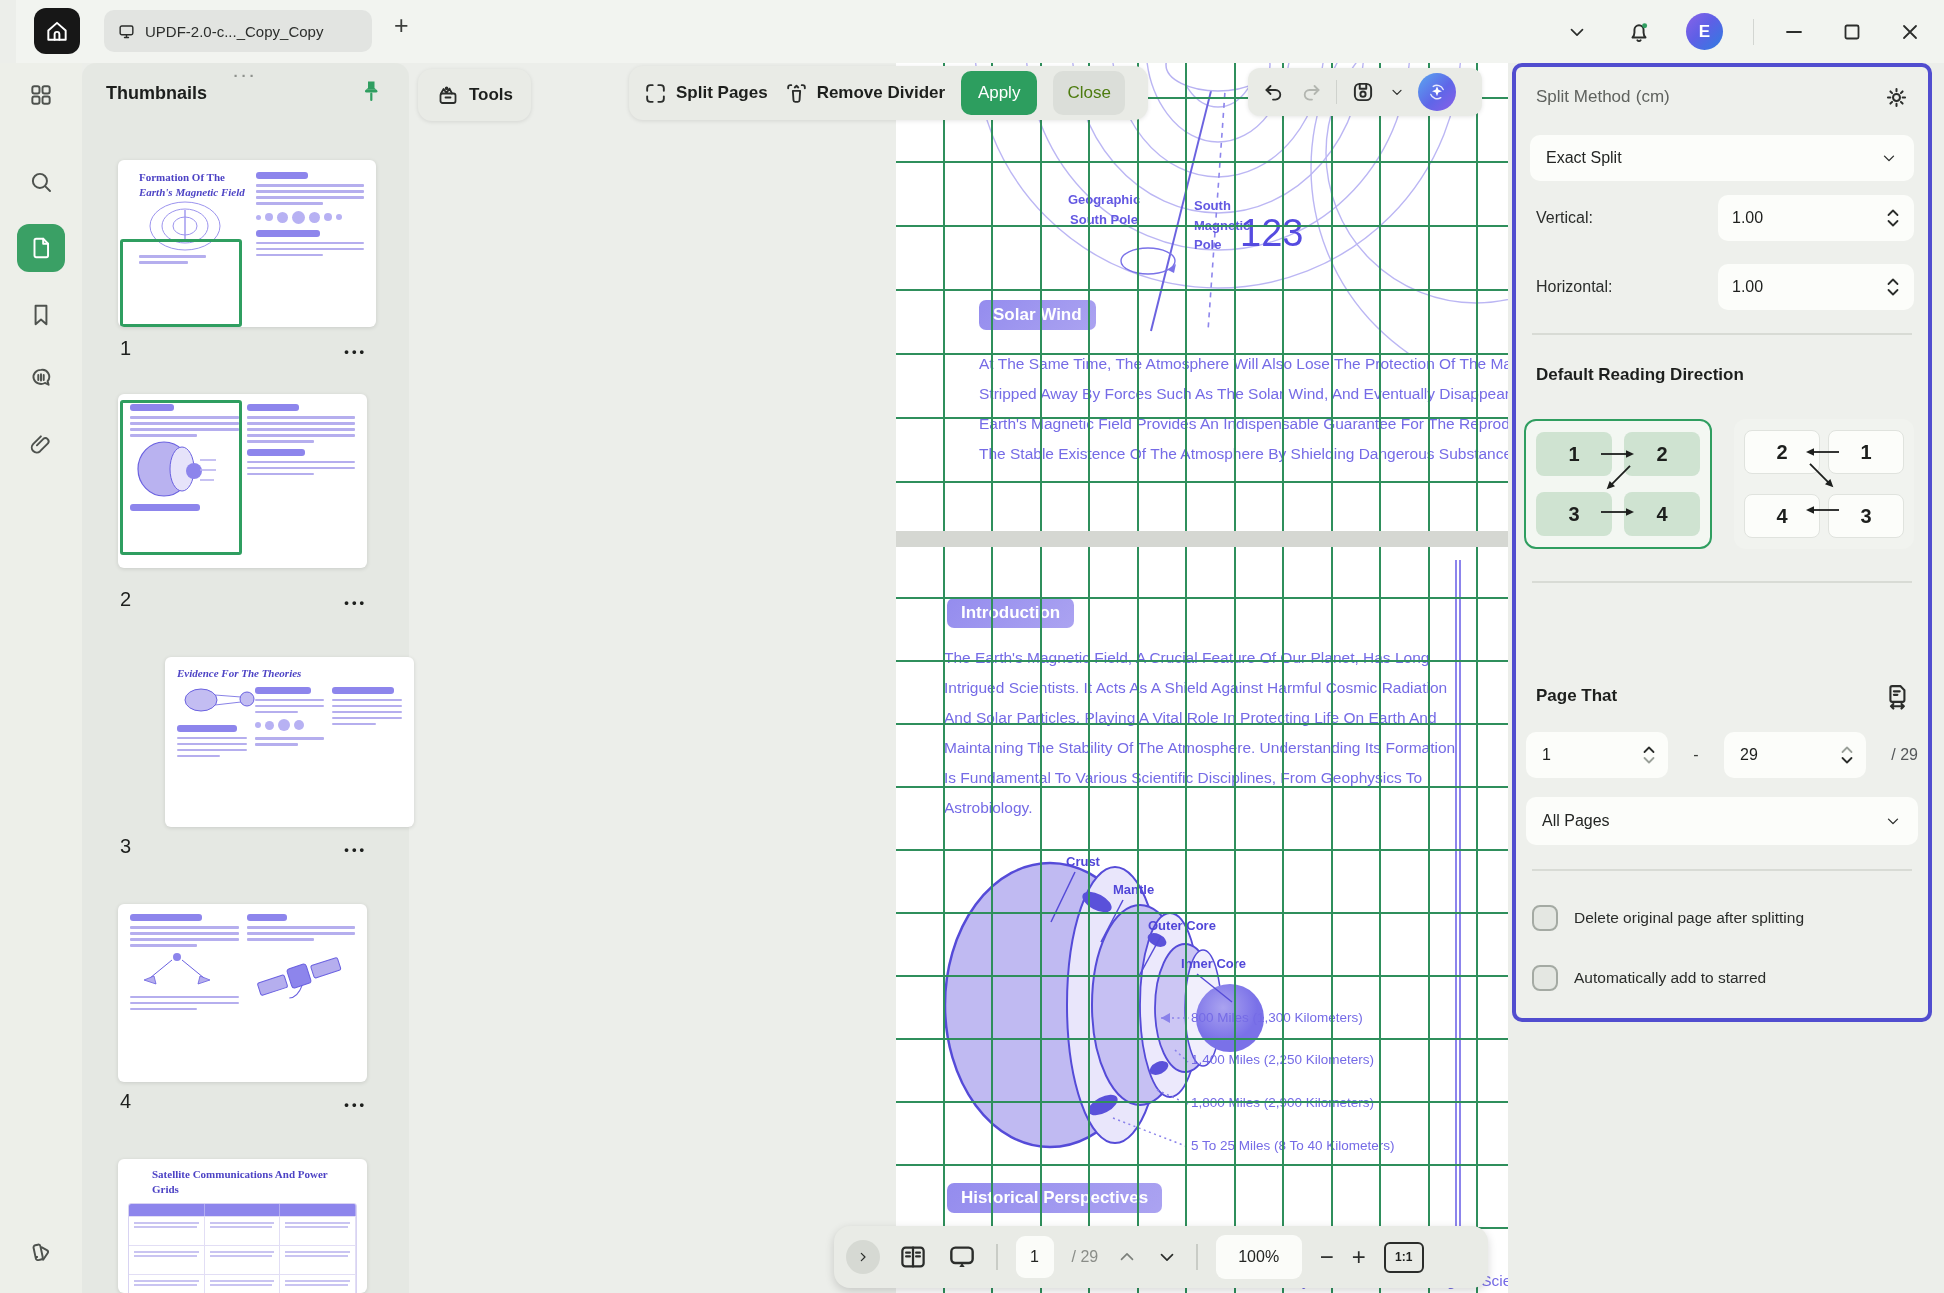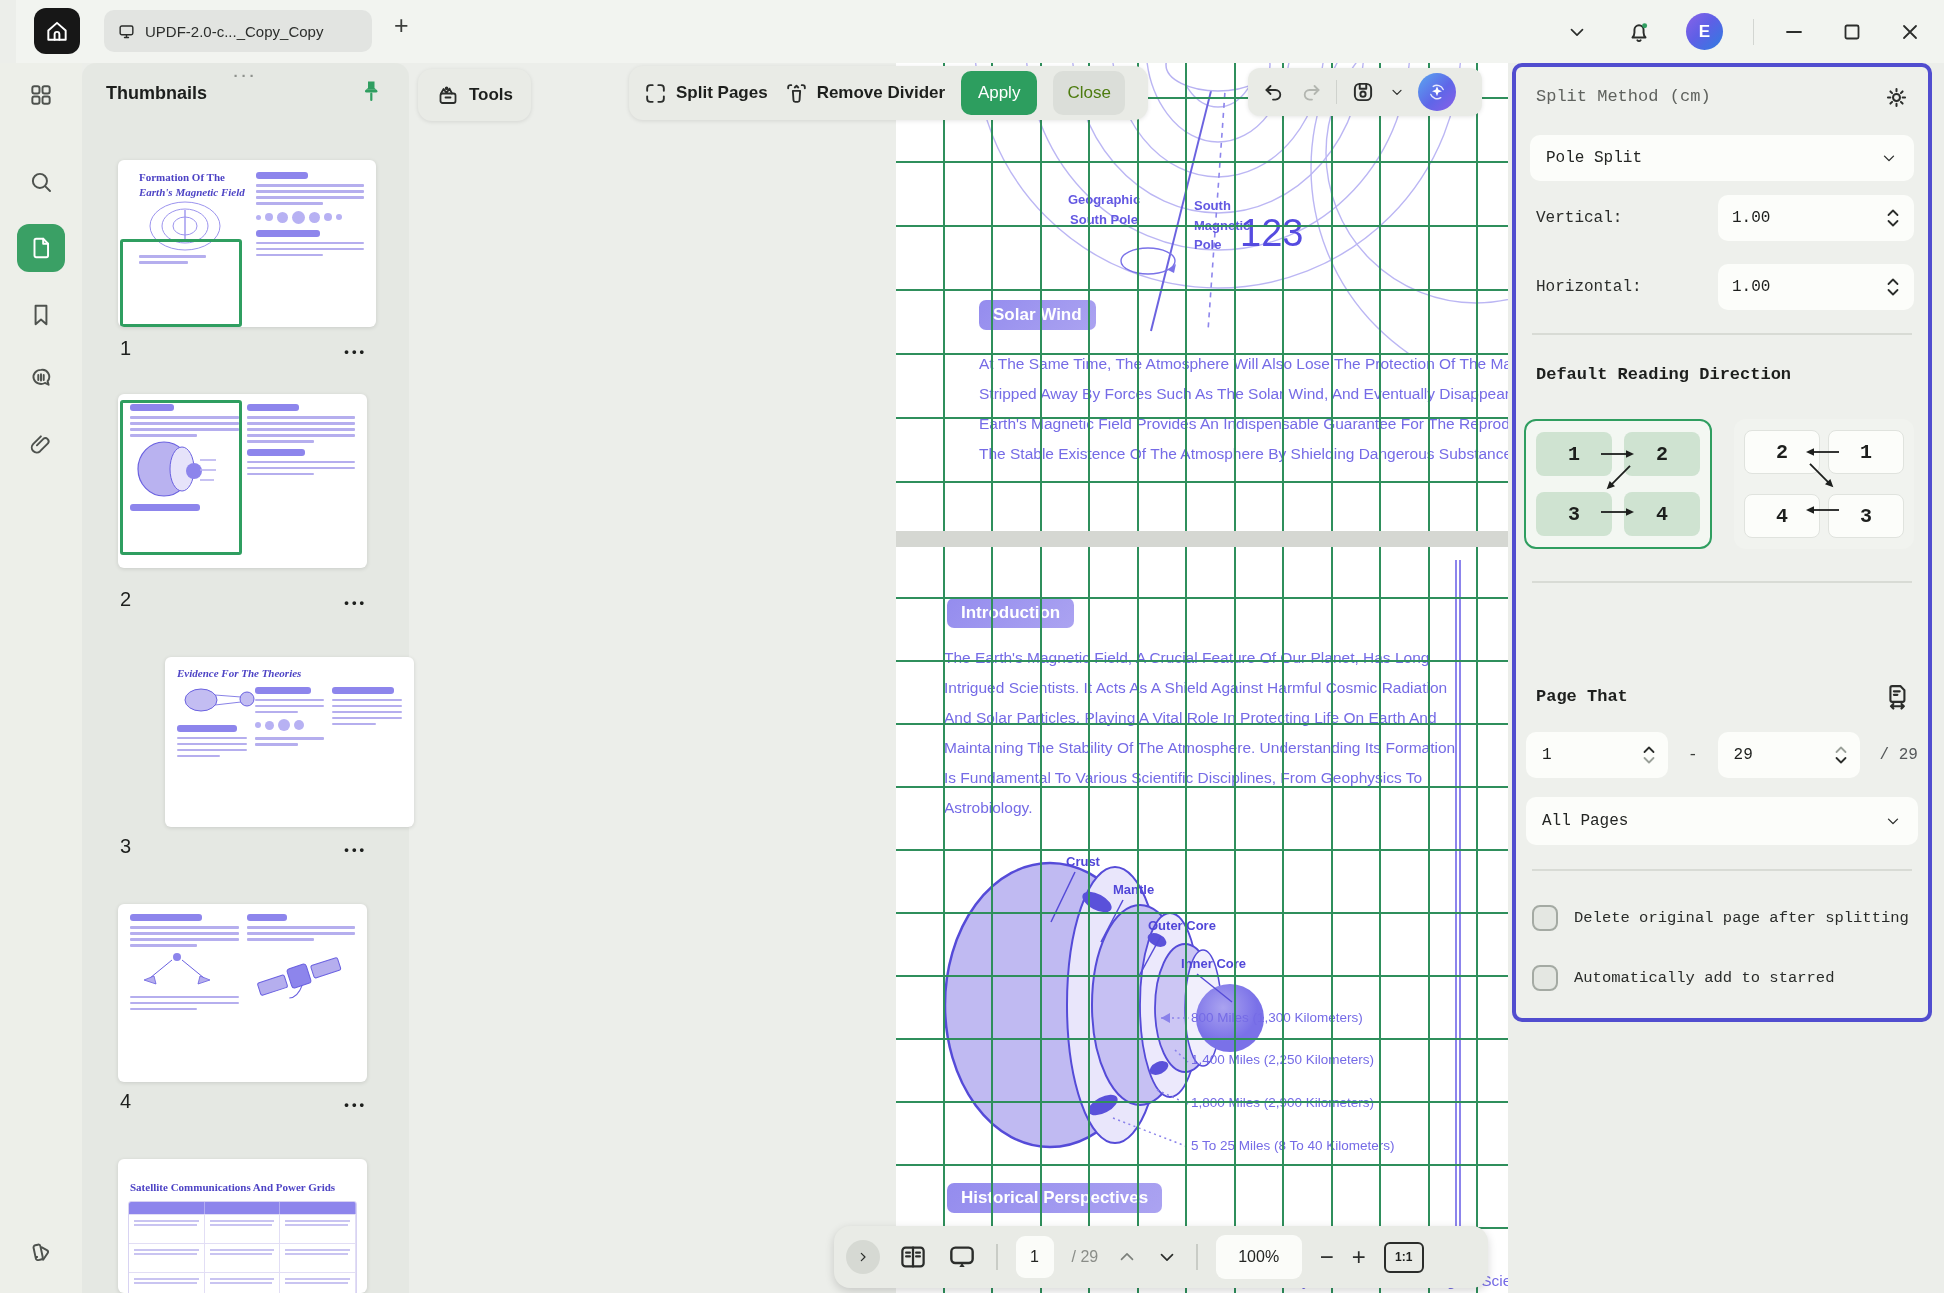--- a/index.html
+++ b/index.html
@@ -98,21 +98,21 @@
   .measure{position:absolute;left:1191px;font-size:13.5px;color:#756be6;}
   .measure:nth-child(1){top:1010px}.measure:nth-child(2){top:1052px}
   .measure:nth-child(3){top:1095px}.measure:nth-child(4){top:1138px}
   .col-divider{position:absolute;left:1455px;top:560px;height:712px;width:2px;z-index:2;
                border-left:2px solid #8c84ec;border-right:2px solid #8c84ec;background:#fff;}
   .bottom-line{position:absolute;left:944px;top:1272px;width:564px;z-index:2;font-size:15.5px;color:#756be6;white-space:nowrap;overflow:hidden;}
 
   
   .split-panel{position:absolute;left:1512px;top:63px;width:420px;height:959px;box-sizing:border-box;
                background:#eef0ec;border:4px solid #514dcf;border-radius:10px;z-index:6;}
-  .sp{position:absolute;font-family:Liberation Mono, monospace;}
+  .sp{position:absolute;}
   .sp-title{left:20px;top:18px;font-size:19px;font-weight:700;}
   .sp-title span{font-weight:400;color:#5f625e;font-size:17px;}
   .sp-gear{right:14px;top:12px;width:36px;height:36px;display:flex;align-items:center;justify-content:center;cursor:pointer;}
   .sel-box{left:14px;right:14px;height:46px;background:#fcfdfa;border-radius:10px;display:flex;align-items:center;
            justify-content:space-between;padding:0 16px;font-size:16px;color:#232523;cursor:pointer;}
   .sp-select{top:68px;}
   .sp-row{left:0;right:0;height:46px;display:flex;align-items:center;justify-content:space-between;padding:0 14px 0 20px;}
   .row-v{top:128px;}.row-h{top:197px;}
   .sp-row label{font-size:16px;color:#2b2d2b;}
   .spin{width:196px;height:46px;background:#fcfdfa;border-radius:10px;display:flex;align-items:center;
@@ -524,21 +524,21 @@
               <path d="M52 42 q-8 10 -16 8" stroke="#6a61e0" fill="none"></path>
             </g>
           </svg>
         </div>
       </div>
     </div>
     <div class="thumb-num" style="top:1027px;">4</div>
     <div class="thumb-menu" style="top:1034px;">•••</div>
 
     <div class="thumb-card" style="top:1096px;height:134px;">
-      <div style="padding:21px 12px 2px;">
+      <div style="padding:8px 12px 2px;margin-left:22px;">
         <div class="t-title">Satellite Communications And Power Grids</div>
       </div>
       <div class="mini-table">
         <div class="mt-head">
             <div></div>
             <div></div>
             <div></div>
           </div>
         <div class="mt-row">
             <div></div>
@@ -619,21 +619,21 @@
       <span>Split Method</span> <span>(cm)</span>
     </div>
     <div class="sp sp-gear">
       <svg class="ico" width="27" height="27" viewBox="0 0 24 24">
         <circle cx="12" cy="12" r="3.1"></circle>
         <path d="M12 4.4v2.1M12 17.5v2.1M4.4 12h2.1M17.5 12h2.1M6.6 6.6l1.5 1.5M15.9 15.9l1.5 1.5M17.4 6.6l-1.5 1.5M8.1 15.9l-1.5 1.5"></path>
       </svg>
     </div>
 
     <div class="sp sel-box sp-select">
-      <span>Pole Split</span>
+      <span>Exact Split</span>
       <svg class="ico" width="18" height="18" viewBox="0 0 24 24">
           <path d="M6 9.5l6 6 6-6"></path>
         </svg>
     </div>
 
     <div class="sp sp-row row-v">
       <label>Vertical:</label>
       <div class="spin">
         <span>1.00</span>
         <svg class="ico" width="14" height="24" viewBox="0 0 14 24">

